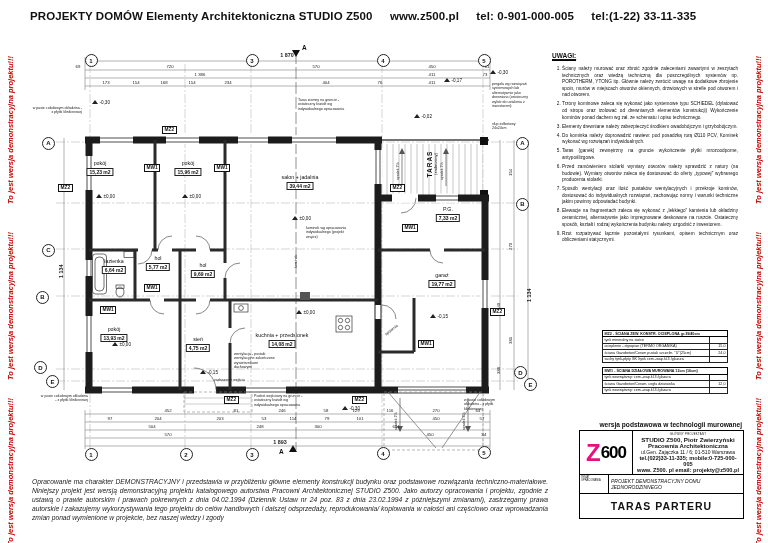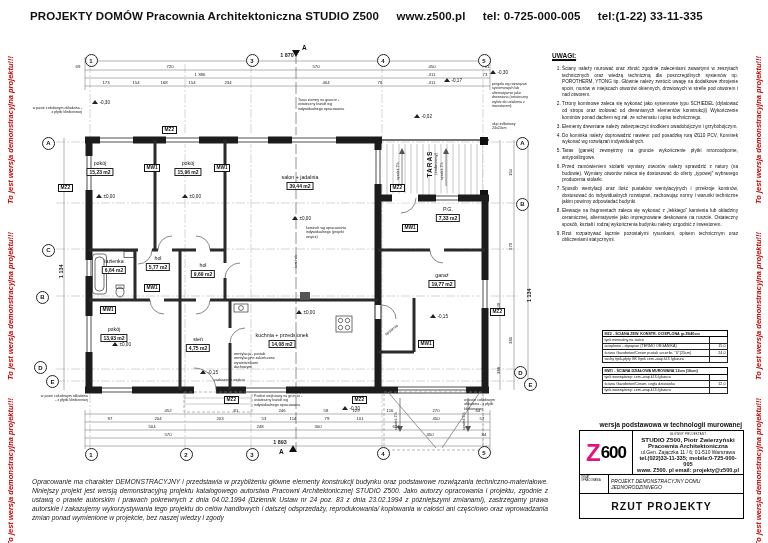--- a/index.html
+++ b/index.html
@@ -69,23 +69,23 @@
   .discl{position:absolute;left:32px;top:478px;width:516px;font-size:6.7px;font-style:italic;
          line-height:1.33;text-align:justify;color:#222;}
   svg{position:absolute;left:0;top:0;}
 </style>
 </head>
 <body>
 
 <div class="sheet">
 
   <div class="hdr">
-    <span>PROJEKTY DOMÓW Pracownia Architektoniczna STUDIO Z500</span>
+    <span>PROJEKTY DOMÓW Elementy Architektoniczna STUDIO Z500</span>
     <span>www.z500.pl</span>
-    <span>tel: 0-725-000-005</span>
+    <span>tel: 0-901-000-005</span>
     <span>tel:(1-22) 33-11-335</span>
   </div>
 
   <div class="wm" style="left:-76px;top:124px;">To jest wersja demonstracyjna projektu!!!</div>
   <div class="wm" style="left:-76px;top:300px;">To jest wersja demonstracyjna projektu!!!</div>
   <div class="wm" style="left:-76px;top:466px;">To jest wersja demonstracyjna projektu!!!</div>
 
   <div class="wm" style="left:672px;top:124px;">To jest wersja demonstracyjna projektu!!!</div>
   <div class="wm" style="left:672px;top:300px;">To jest wersja demonstracyjna projektu!!!</div>
   <div class="wm" style="left:672px;top:466px;">To jest wersja demonstracyjna projektu!!!</div>
@@ -519,18 +519,18 @@
         <div class="tb-l2">Pracownia Architektoniczna</div>
         <div class="tb-l3">ul.Gen. Zajączka 11 / 6; 01-510 Warszawa</div>
         <div class="tb-l4">tel.(022)33-11-335; mobile:0-725-000-005</div>
         <div class="tb-l4">www. Z500. pl   email: projekty@z500.pl</div>
       </div>
     </div>
     <div class="tb-r2">
       <div class="tb-sl">TEMAT OPRACOWANIA</div>
       <div class="tb-sub">PROJEKT DEMONSTRACYJNY DOMU JEDNORODZINNEGO</div>
     </div>
-    <div class="tb-r3">RZUT PROJEKTY</div>
+    <div class="tb-r3">TARAS PARTERU</div>
   </div>
 
   <div class="discl">Opracowanie ma charakter DEMONSTRACYJNY i przedstawia w przybliżeniu główne elementy konstrukcji budynku oraz podstawowe rozwiązania techniczno-materiałowe. Niniejszy projekt jest wersją demonstracyjną projektu katalogowego autorstwa Pracowni Architektonicznej STUDIO Z500. Jako autorzy opracowania i projektu, zgodnie z ustawą o prawie autorskim i prawach pokrewnych z dnia 04.02.1994 (Dziennik Ustaw nr 24 poz. 83 z dnia 23.02.1994 z późniejszymi zmianami), zastrzegamy prawa autorskie i zakazujemy wykorzystywania tego projektu do celów handlowych i dalszej odsprzedaży, reprodukowania/ kopiowania w całości ani częściowo oraz wprowadzania zmian ponad wymienione w projekcie, bez naszej wiedzy i zgody</div>
 
 </div>
 
 </body></html>

